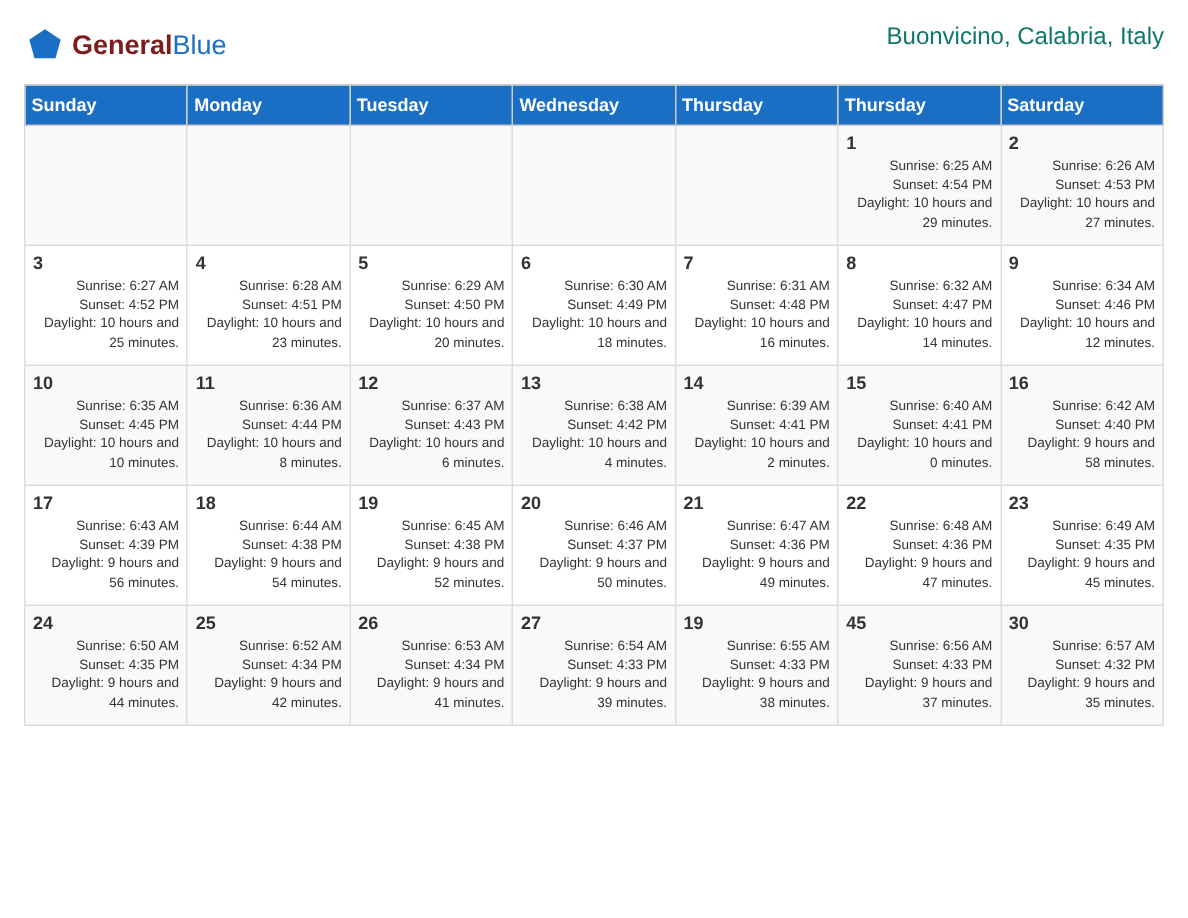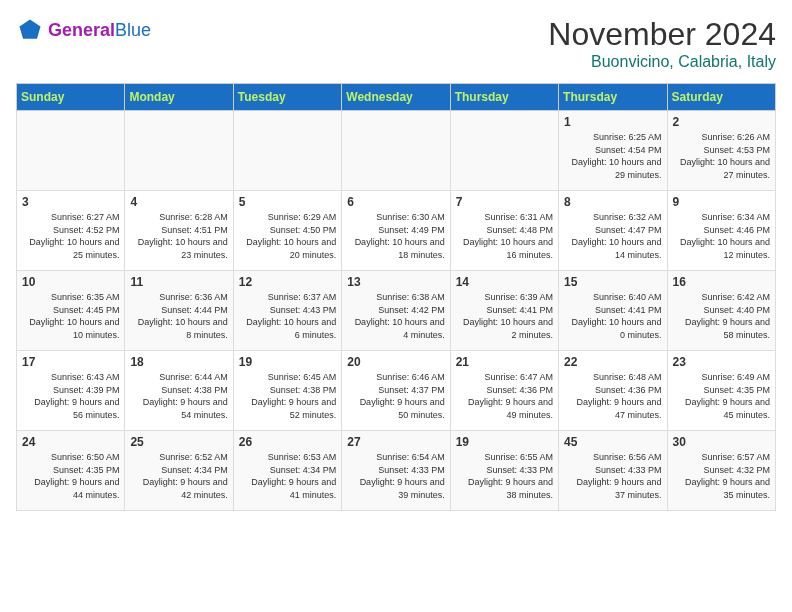--- a/index.html
+++ b/index.html
@@ -17,21 +17,21 @@
       margin-bottom: 12px;
     }
     .logo {
       display: flex;
       align-items: center;
       gap: 4px;
     }
     .logo-text-general {
       font-size: 18px;
       font-weight: bold;
-      color: #a21caf;
+      color: #7f1d1d;
     }
     .logo-text-blue {
       font-size: 18px;
       font-weight: normal;
       color: #1a6fc4;
     }
     .logo-icon {
       width: 28px;
       height: 28px;
     }
@@ -47,21 +47,21 @@
       font-size: 16px;
       color: #0f766e;
     }
     table {
       width: 100%;
       border-collapse: collapse;
       table-layout: fixed;
     }
     thead tr th {
       background-color: #1a6fc4;
-      color: #bef264;
+      color: #ffffff;
       font-size: 12px;
       font-weight: bold;
       padding: 6px 4px;
       text-align: left;
       border: 1px solid #ccc;
     }
     tbody tr td {
       vertical-align: top;
       border: 1px solid #ddd;
       padding: 4px 5px;
@@ -100,21 +100,20 @@
   <div class="logo">
     <svg class="logo-icon" viewBox="0 0 32 32" xmlns="http://www.w3.org/2000/svg">
       <polygon points="16,4 28,12 24,26 8,26 4,12" fill="#1a6fc4"></polygon>
       <polygon points="16,4 28,12 22,8" fill="#2a9fd6"></polygon>
     </svg>
     <div>
       <span class="logo-text-general">General</span><span class="logo-text-blue">Blue</span>
     </div>
   </div>
   <div class="title-area">
-    <div class="calendar-title">November 2024</div>
     <div class="calendar-subtitle">Buonvicino, Calabria, Italy</div>
   </div>
 </div>
 
 <table>
   <thead>
     <tr id="header-row">
         <th>Sunday</th>
         <th>Monday</th>
         <th>Tuesday</th>

